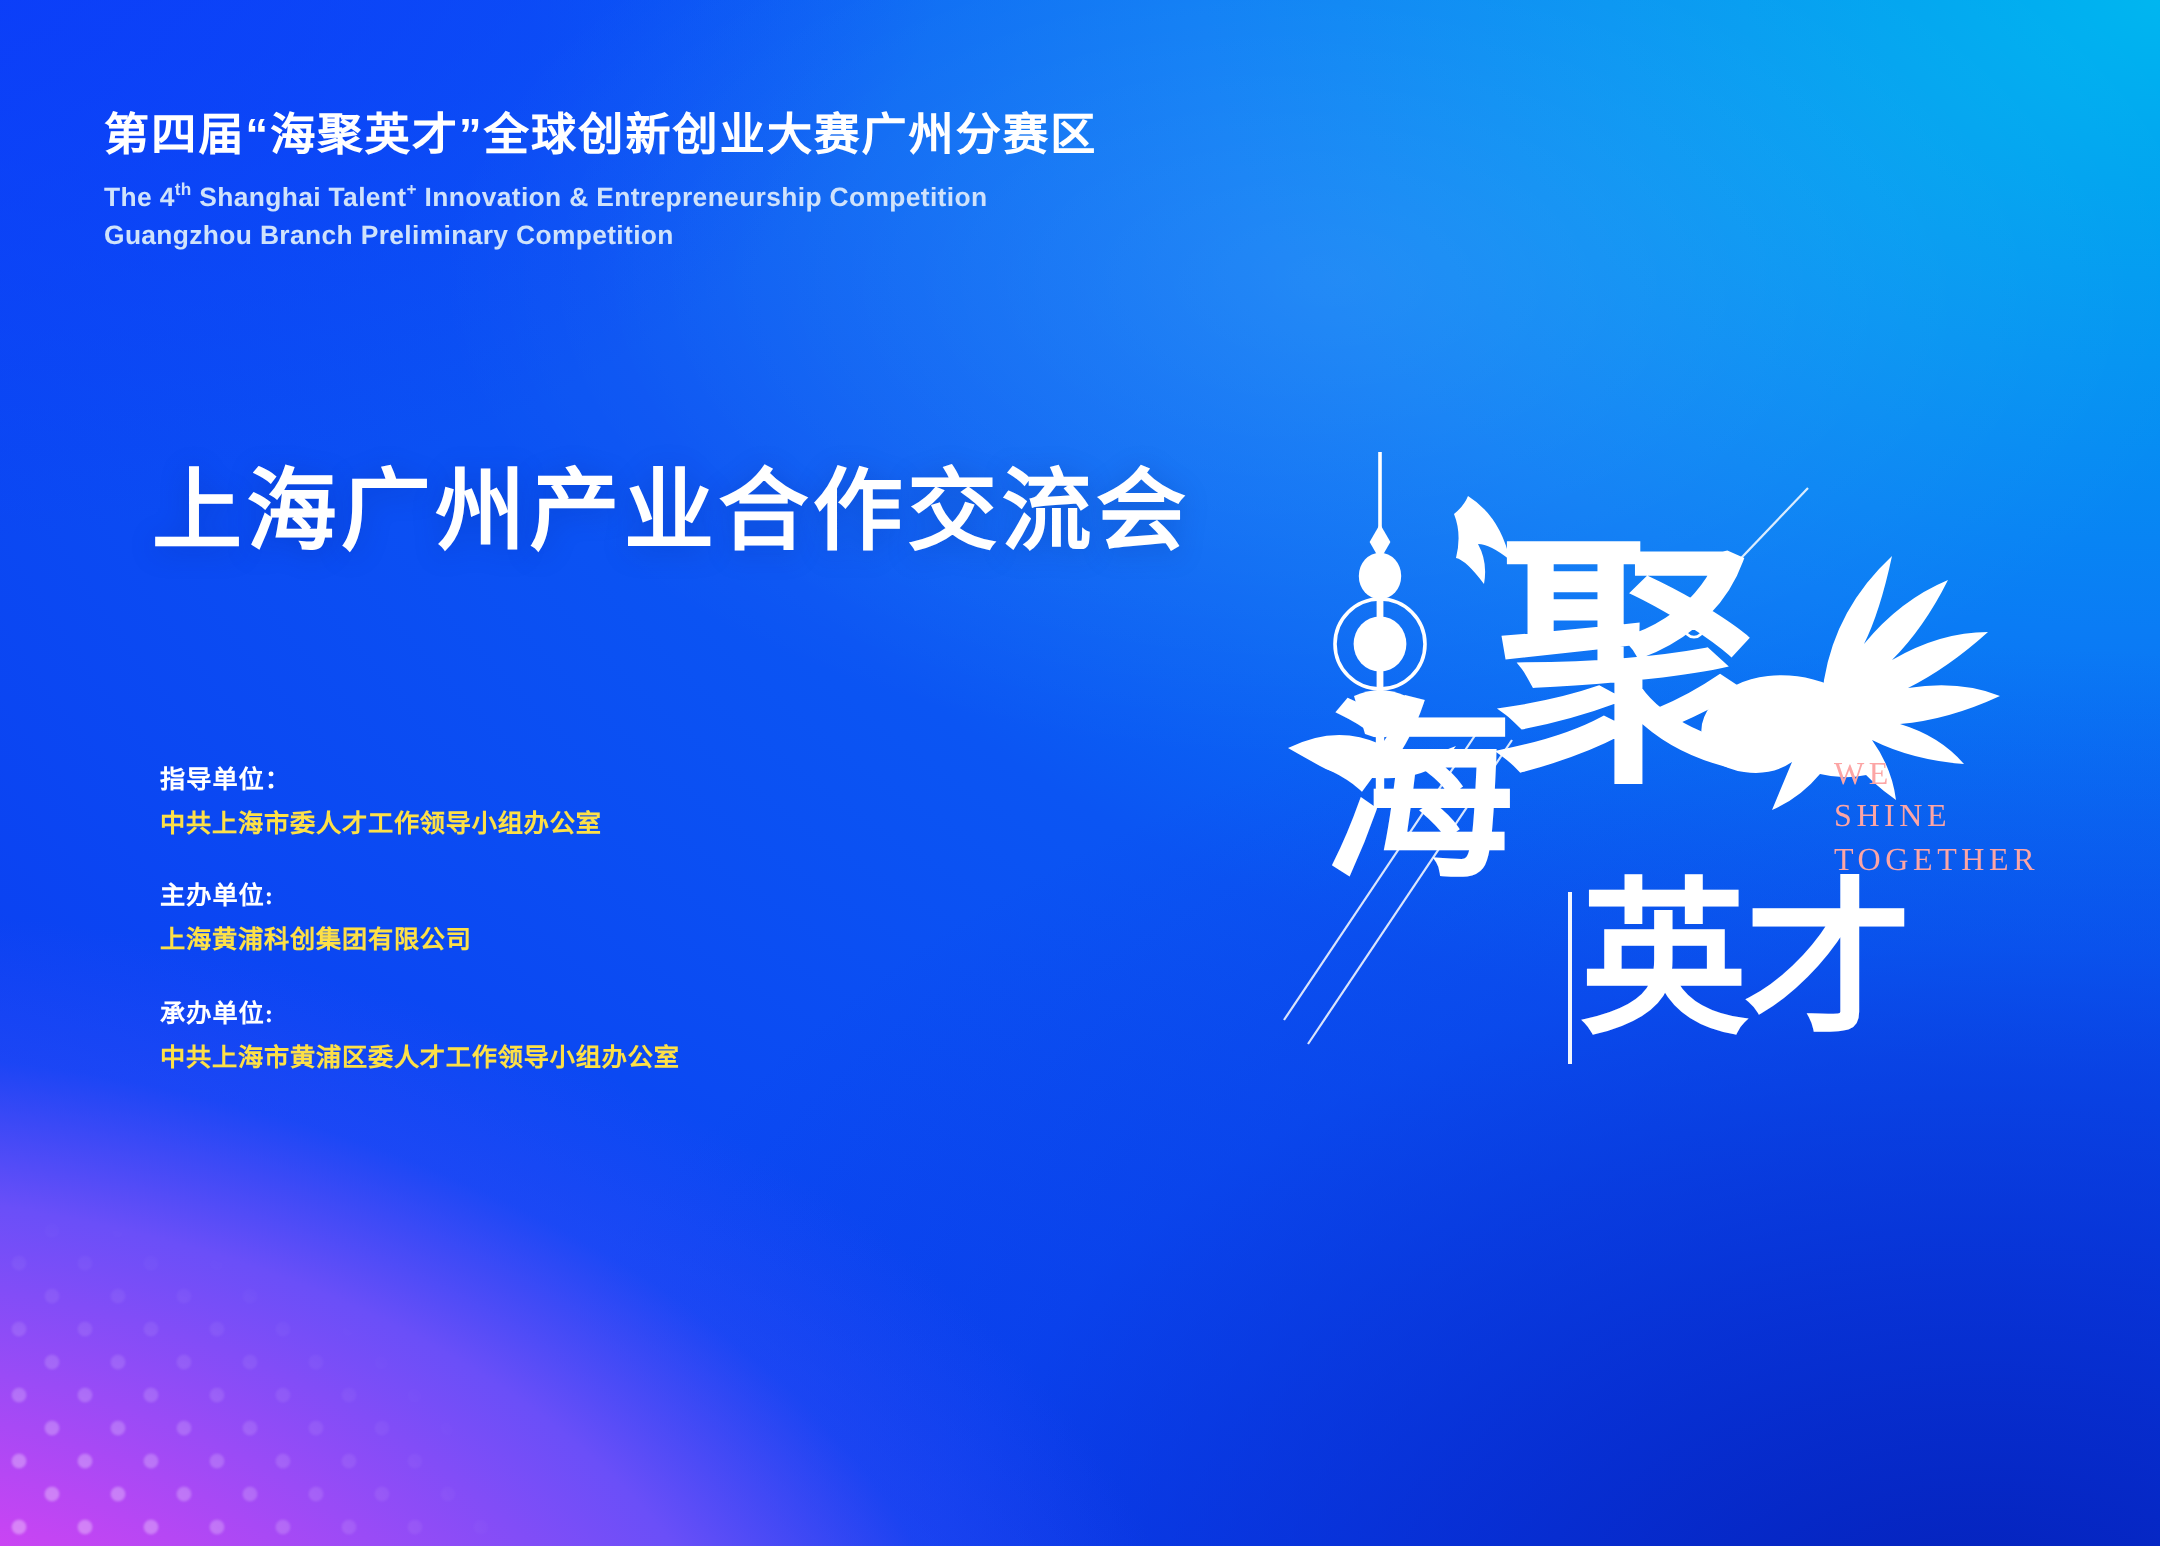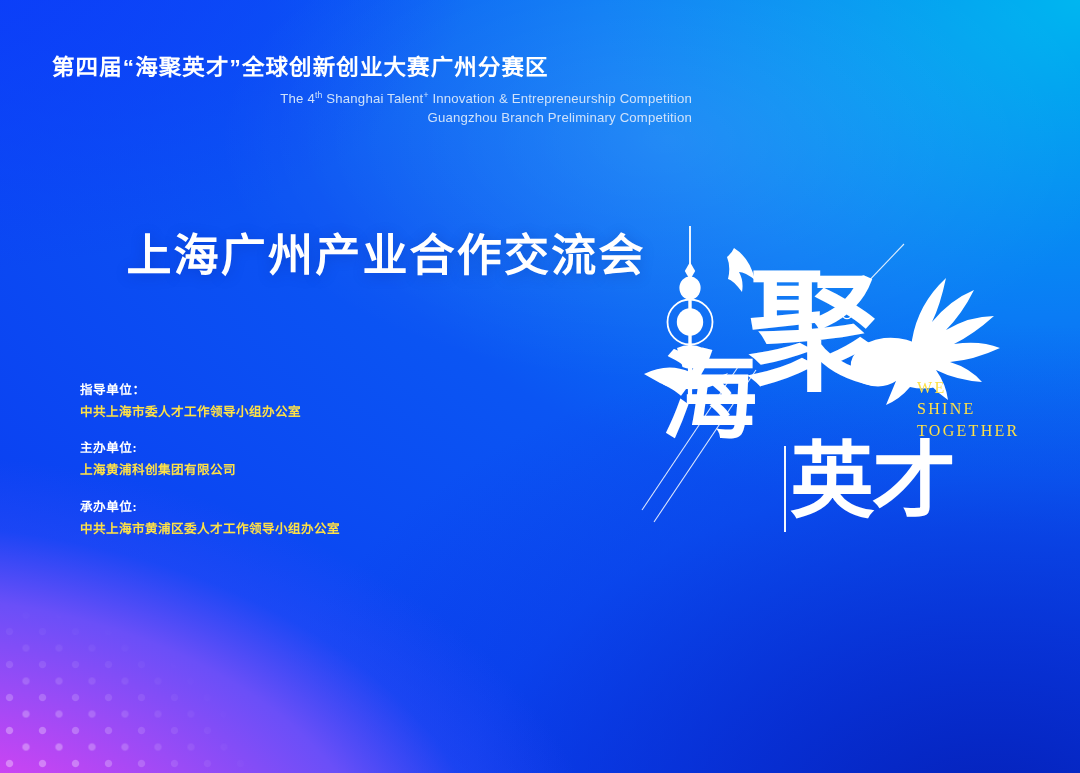--- a/index.html
+++ b/index.html
@@ -53,35 +53,35 @@
 
   
   .header{position:absolute;left:52px;top:54px;width:640px;}
   .hdr-cn{
     font-size:22.5px;font-weight:700;color:#ffffff;
     letter-spacing:1.1px;line-height:1.24;white-space:nowrap;
     font-family:"Liberation Sans","DejaVu Sans",sans-serif;
   }
   .hdr-en{
     margin-top:7px;
-    font-size:13.2px;line-height:1.48;font-weight:400;
-    color:#cfe2fb;letter-spacing:.18px;white-space:nowrap;text-align:right;
+    font-size:13.2px;line-height:1.48;font-weight:700;
+    color:#cfe2fb;letter-spacing:.18px;white-space:nowrap;
   }
   .hdr-en sup{font-size:8.6px;vertical-align:super;line-height:0;}
 
   
   .title{position:absolute;left:76px;top:226px;width:620px;}
   .title-line{
     color:#ffffff;font-weight:700;
     font-size:45px;line-height:1.30;
     letter-spacing:2.0px;white-space:nowrap;
     text-shadow:0 2px 14px rgba(0,40,140,.28);
   }
   .title-line.l1{font-size:44px;letter-spacing:1.5px;}
-  .title-line.l2{font-size:45px;letter-spacing:2.2px;margin-top:1px;text-align:center;}
+  .title-line.l2{font-size:45px;letter-spacing:2.2px;margin-top:1px;}
 
   
   .credits{position:absolute;left:80px;top:381px;width:420px;}
   .cred-block{margin-bottom:17px;font-family:Liberation Serif, serif;}
   .cred-block:last-child{margin-bottom:0;}
   .cred-label{
     font-size:12.6px;font-weight:700;color:#ffffff;
     letter-spacing:.5px;line-height:1.5;margin-bottom:3px;white-space:nowrap;
   }
   .cred-item{
@@ -89,21 +89,21 @@
     letter-spacing:.4px;line-height:1.55;white-space:nowrap;
   }
 
   
   .emblem{position:absolute;left:636px;top:222px;width:420px;height:330px;}
   .emblem svg{width:100%;height:100%;display:block;overflow:visible;}
 
   .we-shine{
     position:absolute;left:917px;top:377px;
     font-family:"Liberation Serif","DejaVu Serif",serif;
-    color:#fde047;font-size:16px;line-height:1.34;
+    color:#fca5a5;font-size:16px;line-height:1.34;
     letter-spacing:2.3px;font-weight:400;
   }
   .we-shine div{white-space:nowrap;}
 
   
   .gl{
     position:absolute;color:#fff;
     font-family:"Liberation Serif","DejaVu Serif",serif;
     font-weight:700;line-height:1;
     user-select:none;

